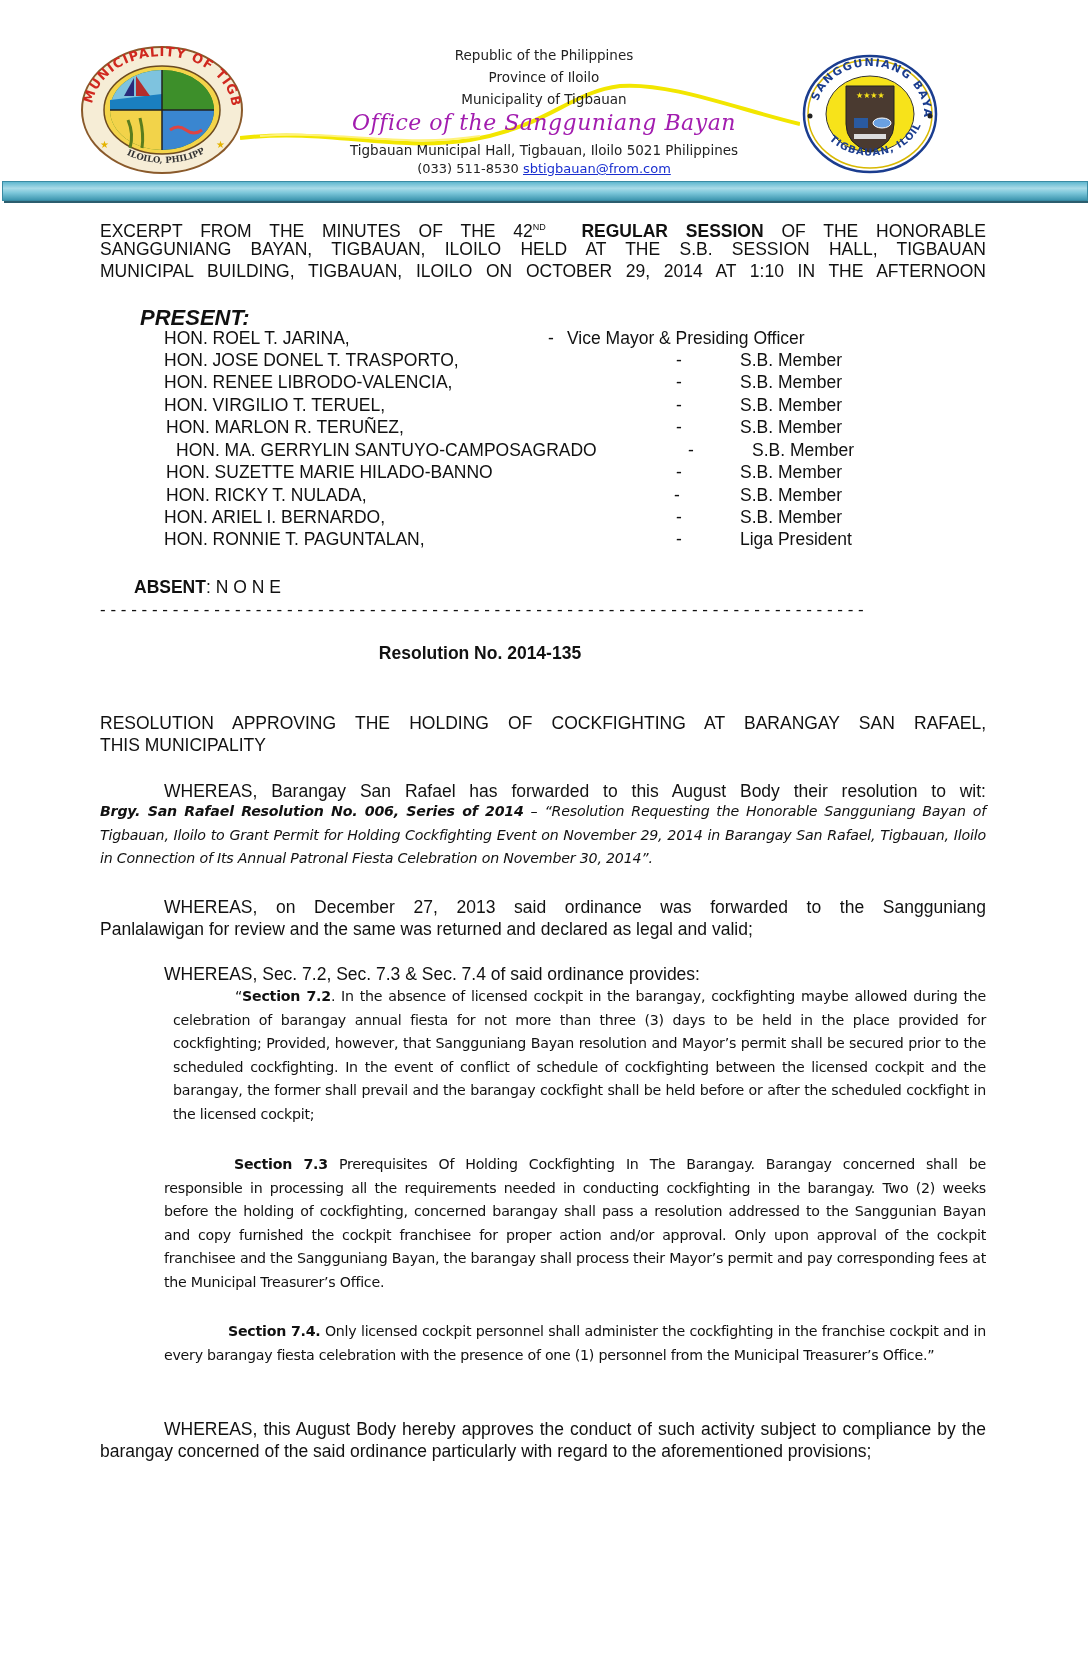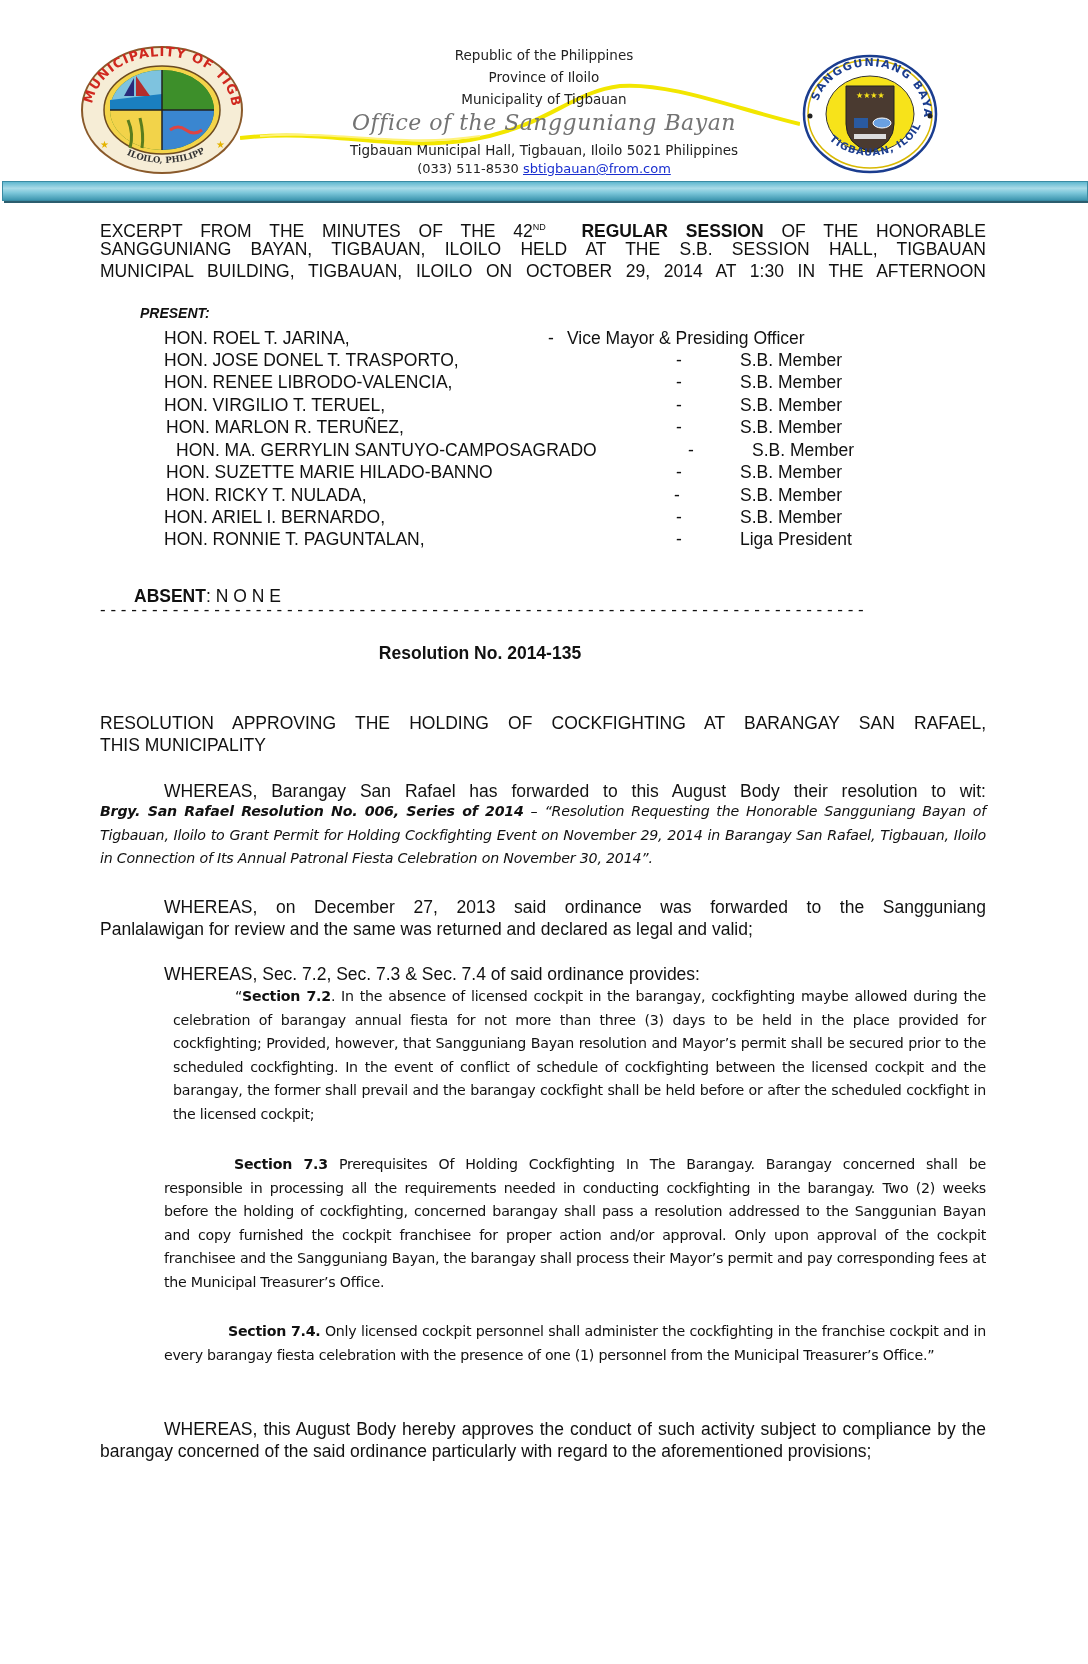--- a/index.html
+++ b/index.html
@@ -1,20 +1,20 @@
 <!DOCTYPE html>
 <html><head>
 <meta charset="utf-8">
 <style>
   html, body { margin: 0; padding: 0; background: #ffffff; }
   body { width: 1088px; height: 1664px; position: relative; overflow: hidden; color: #111; }
   .abs { position: absolute; }
   .sans { font-family: "Liberation Sans", sans-serif; }
   .hdr-txt { font-family: "DejaVu Sans", sans-serif; font-size: 13.5px; color: #222; text-align: center; width: 420px; left: 334px; }
-  .office { font-family: "DejaVu Serif", serif; font-style: italic; font-size: 22px; color: #737373; text-align: center; width: 500px; left: 294px; letter-spacing: 0.5px; }
+  .office { font-family: "DejaVu Serif", serif; font-style: italic; font-size: 22px; color: #a21caf; text-align: center; width: 500px; left: 294px; letter-spacing: 0.5px; }
   .email { color: #1a2fd0; text-decoration: underline; }
   .bar { left: 2px; top: 181px; width: 1084px; height: 18px;
          background: linear-gradient(#5fb7cf 0%, #a9dbe8 35%, #7cc7da 60%, #3e97b0 100%);
          border: 1px solid #3a8ba3; box-shadow: 2px 2px 0 #2c5d6e; }
   .p { font-family: "Liberation Sans", sans-serif; font-size: 17.5px; line-height: 22px; left: 100px; width: 886px; text-align: justify; }
   .p .b { font-weight: bold; }
   .row { font-family: "Liberation Sans", sans-serif; font-size: 17.5px; height: 22px; }
   .row span { position: absolute; white-space: nowrap; }
   .q { font-family: "DejaVu Sans", sans-serif; font-size: 14.2px; line-height: 23.5px; text-align: justify; letter-spacing: -0.25px; }
   .it { font-family: "DejaVu Sans", sans-serif; font-style: italic; font-size: 14.2px; line-height: 23.5px; text-align: justify; letter-spacing: -0.2px; }
@@ -93,23 +93,23 @@
     </svg>
   </div>
 
   <div class="abs bar"></div>
 </div>
 
 <div class="abs p" style="top:216px; text-align:justify; text-align-last:justify;">
   <span>EXCERPT FROM THE MINUTES OF THE 42</span><sup style="font-size:9px;">ND</sup>&nbsp;&nbsp;<span class="b">REGULAR SESSION</span> <span>OF THE HONORABLE</span>
 </div>
 <div class="abs p" style="top:238px; text-align-last:justify;">SANGGUNIANG  BAYAN, TIGBAUAN, ILOILO HELD AT THE S.B. SESSION HALL, TIGBAUAN</div>
-<div class="abs p" style="top:260px; text-align-last:justify;">MUNICIPAL BUILDING, TIGBAUAN, ILOILO ON OCTOBER 29, 2014 AT 1:30 IN THE AFTERNOON</div>
+<div class="abs p" style="top:260px; text-align-last:justify;">MUNICIPAL BUILDING, TIGBAUAN, ILOILO ON OCTOBER 29, 2014 AT 1:10 IN THE AFTERNOON</div>
 
-<div class="abs sans" style="left:140px; top:305px; font-size:14px; font-weight:bold; font-style:italic;">PRESENT:</div>
+<div class="abs sans" style="left:140px; top:305px; font-size:22px; font-weight:bold; font-style:italic;">PRESENT:</div>
 
 <div id="members">
   <div class="abs row" style="left:0; top:328px; width:1088px;">
     <span style="left:164px;">HON. ROEL T. JARINA,</span>
     <span style="left:548px;">-</span>
     <span style="left:567px;">Vice Mayor  &amp; Presiding Officer</span>
   </div>
   <div class="abs row" style="left:0; top:350px; width:1060px;">
     <span style="left:164px;">HON. JOSE DONEL T. TRASPORTO,</span>
     <span style="left:676px;">-</span>
@@ -150,21 +150,21 @@
     <span style="left:676px;">-</span>
     <span style="left:740px;">S.B. Member</span>
   </div>
   <div class="abs row" style="left:0; top:529px; width:1088px;">
     <span style="left:164px;">HON. RONNIE T. PAGUNTALAN,</span>
     <span style="left:676px;">-</span>
     <span style="left:740px;">Liga President</span>
   </div>
 </div>
 
-<div class="abs sans" style="left:134px; top:577px; font-size:17.5px;margin-top:9px;">
+<div class="abs sans" style="left:134px; top:577px; font-size:17.5px;">
   <span style="font-weight:bold;">ABSENT</span><span>:  N O N E</span>
 </div>
 
 <div class="abs sans" style="left:100px; top:600px; width:890px; font-size:17px; white-space:nowrap; overflow:hidden;">- - - - - - - - - - - - - - - - - - - - - - - - - - - - - - - - - - - - - - - - - - - - - - - - - - - - - - - - - - - - - - - - - - - - - - - - - -</div>
 
 <div class="abs sans" style="left:0; width:960px; top:643px; text-align:center; font-size:17.5px; font-weight:bold;">Resolution No. 2014-135</div>
 
 <div class="abs p" style="top:712px; text-align-last:justify;">RESOLUTION APPROVING THE HOLDING OF COCKFIGHTING AT BARANGAY SAN RAFAEL,</div>
 <div class="abs p" style="top:734px;">THIS MUNICIPALITY</div>
 

